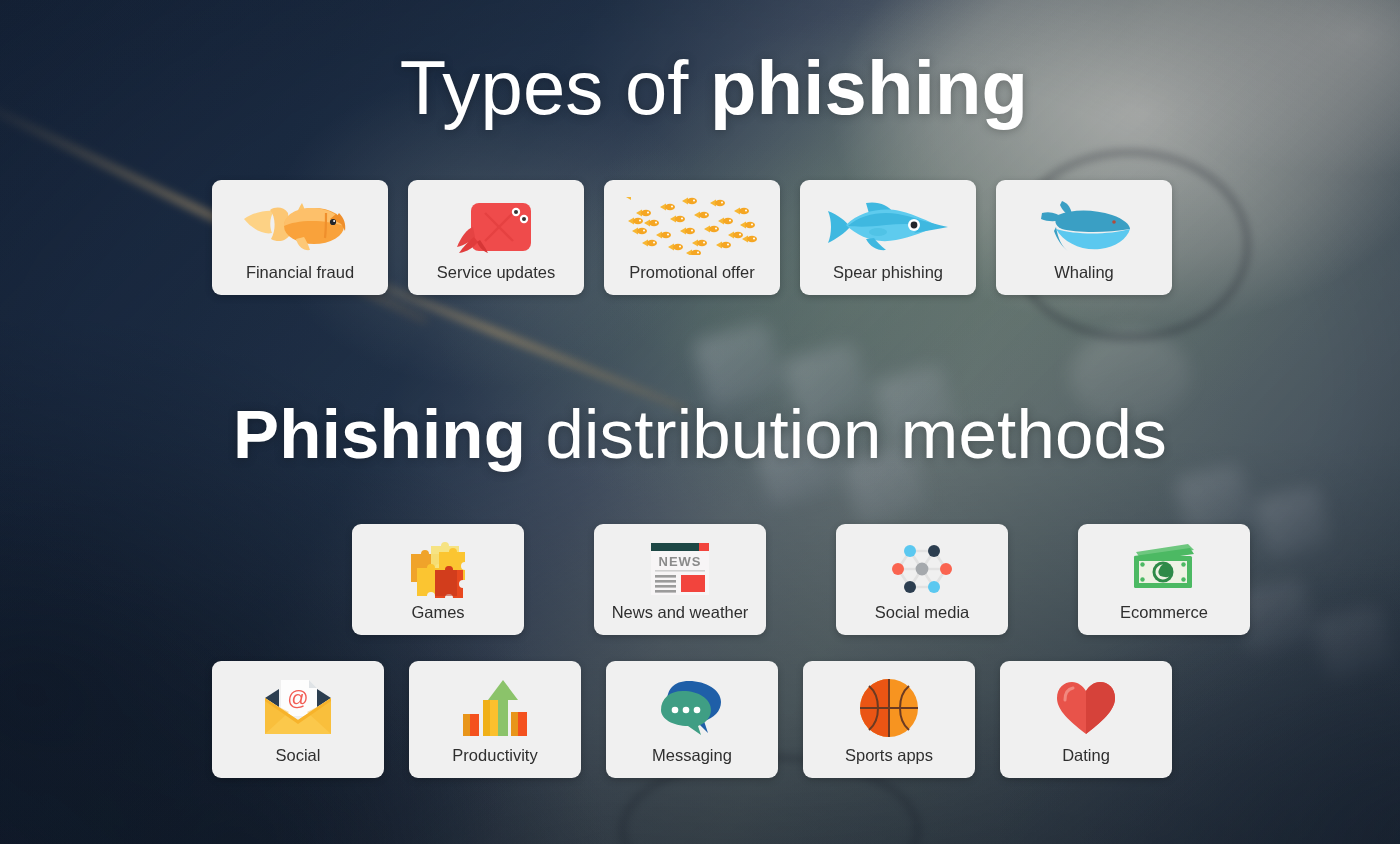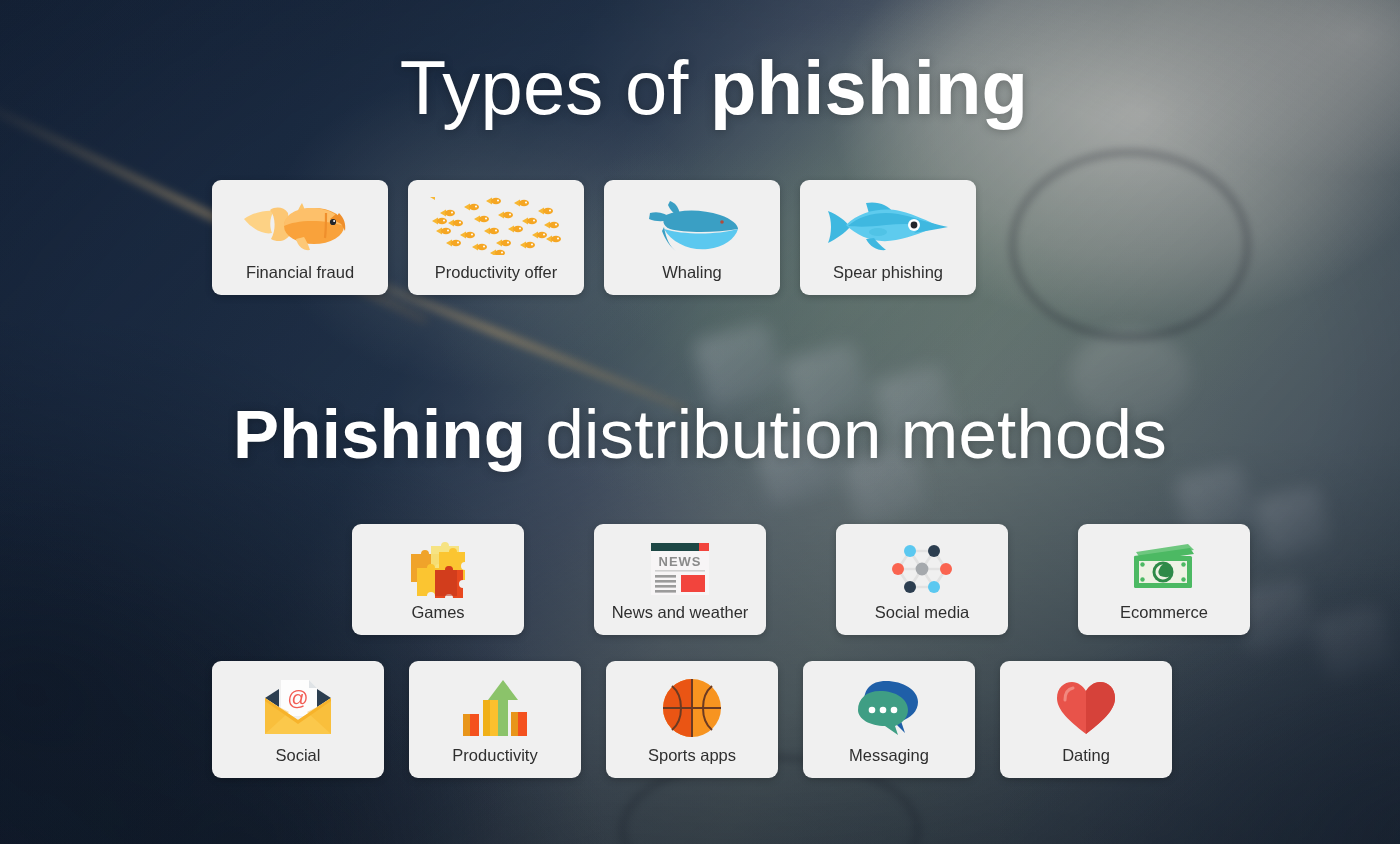--- a/index.html
+++ b/index.html
@@ -162,20 +162,39 @@
           <path d="M96 17 C102 22 104 27 104 29 C100 26 94 23 90 22 Z" fill="#f08f28"></path>
           <path d="M99 16 C104 21 106 27 105 34 C102 29 100 23 97 19Z" fill="#ef8f2c"></path>
           <circle cx="93" cy="25" r="3.1" fill="#23262b"></circle>
           <circle cx="94.1" cy="24" r="1" fill="#fff"></circle>
           <path d="M86 16 C86 25 86 33 85 41" stroke="#ef8f2c" stroke-width="2.2" fill="none"></path>
         </svg>
       </div>
       <div class="lbl">Financial fraud</div>
     </div>
 
+    <div class="card">
+      <div class="ico">
+        <svg width="78" height="58" viewBox="0 0 78 58">
+          <path d="M22 6 h44 a8 8 0 0 1 8 8 v32 a8 8 0 0 1 -8 8 h-44 a8 8 0 0 1 -8 -8 v-32 a8 8 0 0 1 8 -8 z" fill="#ef4b4b"></path>
+          <path d="M16 30 C10 32 4 40 0 50 C8 48 14 44 18 40 Z" fill="#e54343"></path>
+          <path d="M17 40 C12 44 6 50 2 56 C10 55 17 50 21 45Z" fill="#e03c3c"></path>
+          <path d="M20 45 C22 50 26 54 31 56 C28 50 25 46 23 43Z" fill="#d63636"></path>
+          <g stroke="#e23e3e" stroke-width="2.4" opacity=".75">
+            <line x1="28" y1="16" x2="56" y2="44"></line>
+            <line x1="56" y1="16" x2="28" y2="44"></line>
+          </g>
+          <circle cx="59" cy="15" r="4.2" fill="#fff"></circle>
+            <circle cx="59" cy="15" r="2" fill="#333"></circle>
+          <circle cx="67" cy="22" r="4.2" fill="#fff"></circle>
+            <circle cx="67" cy="22" r="2" fill="#333"></circle>
+        </svg>
+      </div>
+      <div class="lbl">Service updates</div>
+    </div>
 
     <div class="card">
       <div class="ico">
         <svg width="132" height="58" viewBox="0 0 132 58">
           <g fill="#f5a623">
             <g id="f">
                 <path d="M0 0 l5 -3 v6 z" fill="#f7b733"></path>
               </g>
           </g>
           <g>
@@ -285,52 +304,52 @@
                 <circle cx="12" cy="-0.6" r="1" fill="#fff"></circle>
               </g>
             <g transform="translate(60,56)">
                 <path d="M0 0 l6 -3.5 v7 z" fill="#f7b733"></path>
                 <ellipse cx="10" cy="0" rx="5" ry="3.2" fill="#f5a623"></ellipse>
                 <circle cx="12" cy="-0.6" r="1" fill="#fff"></circle>
               </g>
           </g>
         </svg>
       </div>
-      <div class="lbl">Productivity offer</div>
-    </div>
-
-    <div class="card">
-      <div class="ico">
-        <svg width="112" height="58" viewBox="0 0 112 58">
-          <path d="M34 4 C40 6 44 12 44 20 C39 18 34 13 32 8Z" fill="#3a9fc4"></path>
-          <path d="M14 16 C22 14 30 16 36 22 C29 25 20 25 13 22Z" fill="#3a9fc4"></path>
-          <path d="M30 18 C44 12 66 12 84 18 C96 22 102 28 102 32 C80 36 48 36 34 32 C26 29 26 22 30 18Z" fill="#3a9fc4"></path>
-          <path d="M28 32 C36 46 54 54 72 52 C88 50 99 42 102 32 C80 38 48 38 28 32Z" fill="#5bc8ef"></path>
-          <path d="M28 30 C30 42 34 50 40 54 C34 50 29 42 26 34Z" fill="#3a9fc4"></path>
-          <circle cx="86" cy="25" r="1.8" fill="#b34a3a"></circle>
-        </svg>
-      </div>
-      <div class="lbl">Whaling</div>
+      <div class="lbl">Promotional offer</div>
     </div>
 
     <div class="card">
       <div class="ico">
         <svg width="124" height="58" viewBox="0 0 124 58">
           <path d="M40 6 C52 4 62 8 68 16 C60 17 50 18 44 20 Z" fill="#3fb8e0"></path>
           <path d="M2 14 C12 18 20 24 24 30 C19 36 10 42 2 46 C6 36 6 24 2 14Z" fill="#3fb8e0"></path>
           <path d="M20 28 C34 14 56 10 74 14 C90 18 102 24 112 29 C100 34 86 40 70 43 C50 47 32 40 20 28Z" fill="#5ecbee"></path>
           <path d="M22 29 C34 18 54 14 72 17 C88 20 100 25 110 29 C94 27 76 26 60 28 C44 30 32 30 22 29Z" fill="#3fb8e0"></path>
           <path d="M88 22 C100 24 112 28 122 30 C112 32 100 34 88 36 C94 32 94 26 88 22Z" fill="#3fb8e0"></path>
           <path d="M40 42 C44 50 52 54 60 53 C54 48 50 44 48 41Z" fill="#3fb8e0"></path>
           <ellipse cx="52" cy="35" rx="9" ry="4" fill="#4cc0e4" opacity=".8"></ellipse>
           <circle cx="88" cy="28" r="6" fill="#fff"></circle>
           <circle cx="88" cy="28" r="3.4" fill="#23262b"></circle>
         </svg>
       </div>
       <div class="lbl">Spear phishing</div>
+    </div>
+
+    <div class="card">
+      <div class="ico">
+        <svg width="112" height="58" viewBox="0 0 112 58">
+          <path d="M34 4 C40 6 44 12 44 20 C39 18 34 13 32 8Z" fill="#3a9fc4"></path>
+          <path d="M14 16 C22 14 30 16 36 22 C29 25 20 25 13 22Z" fill="#3a9fc4"></path>
+          <path d="M30 18 C44 12 66 12 84 18 C96 22 102 28 102 32 C80 36 48 36 34 32 C26 29 26 22 30 18Z" fill="#3a9fc4"></path>
+          <path d="M28 32 C36 46 54 54 72 52 C88 50 99 42 102 32 C80 38 48 38 28 32Z" fill="#5bc8ef"></path>
+          <path d="M28 30 C30 42 34 50 40 54 C34 50 29 42 26 34Z" fill="#3a9fc4"></path>
+          <circle cx="86" cy="25" r="1.8" fill="#b34a3a"></circle>
+        </svg>
+      </div>
+      <div class="lbl">Whaling</div>
     </div>
 
   </div>
 
   <h2 class="heading" id="h2">
     <b>Phishing</b><span> distribution methods</span>
   </h2>
 
   <div class="row" id="row2">
 
@@ -439,47 +458,47 @@
           <rect x="50" y="34" width="7" height="24" fill="#e8951a"></rect>
           <rect x="57" y="34" width="9" height="24" fill="#f4511e"></rect>
           <path d="M44 58 V22 H34 L49 2 L64 22 H54 V58 Z" fill="#8bc36a" transform="translate(-7,0)"></path>
         </svg>
       </div>
       <div class="lbl">Productivity</div>
     </div>
 
     <div class="card">
       <div class="ico">
+        <svg width="66" height="58" viewBox="0 0 66 58">
+          <path d="M30 2 C47 2 62 11 62 23 C62 32 55 39 45 42 L49 54 L37 42 C31 42 27 41 23 39 C14 35 8 29 8 23 C8 11 14 2 30 2Z" fill="#1f5fa8"></path>
+          <path d="M24 12 C40 12 52 20 52 31 C52 38 47 44 39 47 L42 56 L29 47 C14 47 2 40 2 31 C2 20 10 12 24 12Z" fill="#3f9e84"></path>
+          <circle cx="16" cy="31" r="3.3" fill="#fff"></circle>
+          <circle cx="27" cy="31" r="3.3" fill="#fff"></circle>
+          <circle cx="38" cy="31" r="3.3" fill="#fff"></circle>
+        </svg>
+      </div>
+      <div class="lbl">Messaging</div>
+    </div>
+
+    <div class="card">
+      <div class="ico">
         <svg width="60" height="60" viewBox="0 0 60 60">
           <circle cx="30" cy="30" r="29" fill="#f79420"></circle>
           <path d="M30 1 A29 29 0 0 0 1 30 A29 29 0 0 0 30 59 Z" fill="#ea5514"></path>
           <path d="M30 1 L30 59" stroke="#6b3a22" stroke-width="2" fill="none"></path>
           <path d="M1 30 L59 30" stroke="#6b3a22" stroke-width="2" fill="none"></path>
           <path d="M10 8 C22 18 22 42 10 52" stroke="#6b3a22" stroke-width="2" fill="none"></path>
           <path d="M50 8 C38 18 38 42 50 52" stroke="#6b3a22" stroke-width="2" fill="none"></path>
         </svg>
       </div>
       <div class="lbl">Sports apps</div>
     </div>
 
     <div class="card">
       <div class="ico">
-        <svg width="66" height="58" viewBox="0 0 66 58">
-          <path d="M30 2 C47 2 62 11 62 23 C62 32 55 39 45 42 L49 54 L37 42 C31 42 27 41 23 39 C14 35 8 29 8 23 C8 11 14 2 30 2Z" fill="#1f5fa8"></path>
-          <path d="M24 12 C40 12 52 20 52 31 C52 38 47 44 39 47 L42 56 L29 47 C14 47 2 40 2 31 C2 20 10 12 24 12Z" fill="#3f9e84"></path>
-          <circle cx="16" cy="31" r="3.3" fill="#fff"></circle>
-          <circle cx="27" cy="31" r="3.3" fill="#fff"></circle>
-          <circle cx="38" cy="31" r="3.3" fill="#fff"></circle>
-        </svg>
-      </div>
-      <div class="lbl">Messaging</div>
-    </div>
-
-    <div class="card">
-      <div class="ico">
         <svg width="62" height="56" viewBox="0 0 62 56">
           <path d="M31 54 C10 38 2 28 2 18 C2 8 9 2 17 2 C23 2 28 6 31 11 C34 6 39 2 45 2 C53 2 60 8 60 18 C60 28 52 38 31 54Z" fill="#e8534a"></path>
           <path d="M31 11 C34 6 39 2 45 2 C53 2 60 8 60 18 C60 28 52 38 31 54 Z" fill="#d6423a"></path>
           <path d="M10 20 C10 13 13 9 18 8" stroke="#f2887f" stroke-width="3" fill="none" stroke-linecap="round"></path>
         </svg>
       </div>
       <div class="lbl">Dating</div>
     </div>
 
   </div>

